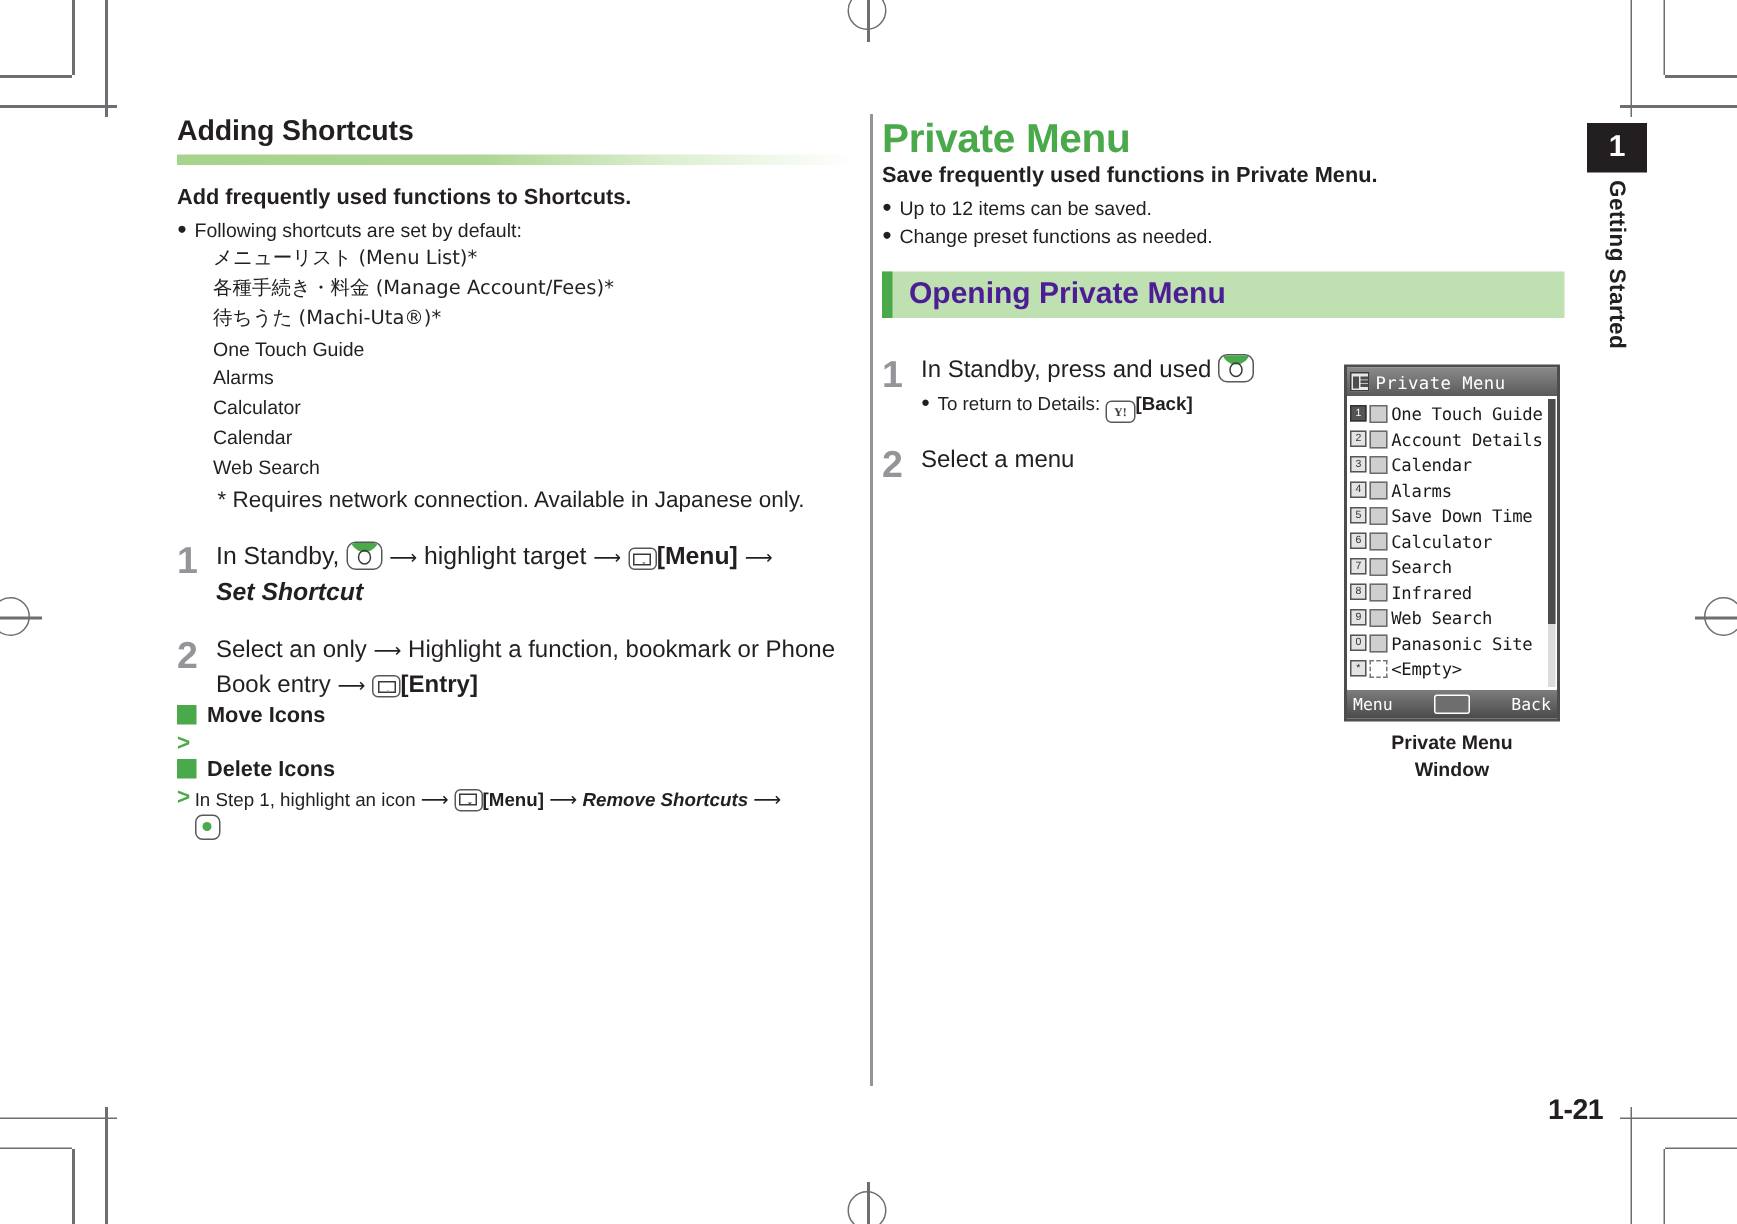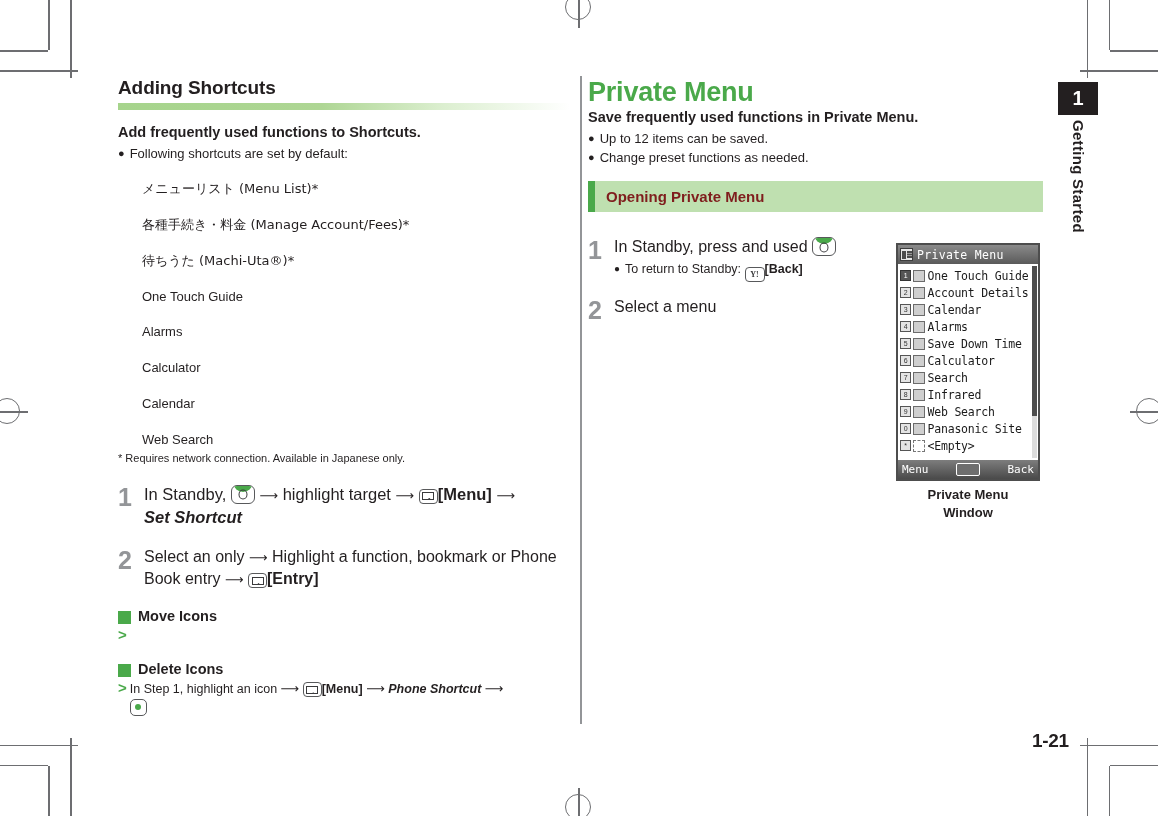--- a/index.html
+++ b/index.html
@@ -46,60 +46,60 @@
     background:linear-gradient(to right,#a6d48c 0%,#aed694 45%,#dcefd0 72%,#ffffff 100%);
     margin-bottom:13px;
   }
   h2.lead{
     font-size:14.5px;font-weight:bold;margin:0 0 4px 0;line-height:1.25;
   }
 
   
   .bul{display:flex;align-items:flex-start;font-size:13px;line-height:1.42;margin:0;}
   .bul .dot{flex:0 0 auto;margin-right:5px;font-size:11px;line-height:1.62;}
-  .sub{font-size:13px;line-height:1.52;margin-left:24px;white-space:nowrap;margin-top:16px;}
+  .sub{font-size:13px;line-height:1.52;margin-left:24px;white-space:nowrap;}
   .sub.jp{font-family:"DejaVu Sans",sans-serif;font-size:13px;}
-  .footnote{font-size:11px;line-height:1.4;margin-top:2px;}
+  .footnote{font-size:15px;line-height:1.4;margin-top:2px;margin-left:27px;}
 
   
   .step{display:flex;align-items:flex-start;margin-top:16px;}
   .step .num{
     flex:0 0 26px;font-size:25px;font-weight:bold;color:#939598;
     line-height:1;padding-top:2px;
   }
   .step .body{flex:1;font-size:16.5px;line-height:1.42;}
   .step .body.small{font-size:16px;}
   .ital{font-style:italic;font-weight:bold;}
   .bold{font-weight:bold;}
 
   .substep{font-size:13px;line-height:1.45;margin-top:5px;}
   .substep-bullet{display:flex;align-items:flex-start;font-size:12.5px;line-height:1.5;margin-top:1px;}
   .substep-bullet .dot{margin-right:5px;font-size:10px;line-height:1.75;}
 
   
-  .subsec{display:flex;align-items:flex-end;margin-top:17px;}
+  .subsec{display:flex;align-items:center;}
   .subsec .sq{width:13px;height:13px;background:#4aa94a;margin-right:7px;flex:0 0 auto;}
   .subsec .t{font-size:14.5px;font-weight:bold;}
   .arrowline{display:flex;align-items:flex-start;margin-top:2px;font-size:12.5px;line-height:1.5;}
   .arrowline .gt{
     flex:0 0 auto;color:#4aa94a;font-weight:bold;font-size:15px;
     line-height:1.2;margin-right:3px;
   }
 
   
   h1.green{
     font-size:27px;font-weight:bold;color:#4aa94a;margin:0 0 2px 0;line-height:1.05;
     letter-spacing:-0.2px;
   }
   .banner{
     display:flex;align-items:center;height:31px;margin-top:14px;margin-bottom:4px;
     background:#bfe0b0;
   }
   .banner .accent{width:7px;height:100%;background:#4aa94a;flex:0 0 auto;}
-  .banner .label{font-size:15px;font-weight:bold;padding-left:11px;color:#7f1d1d;}
+  .banner .label{font-size:20px;font-weight:bold;padding-left:11px;color:#4c1d95;}
 
   .right-steps{position:absolute;left:588px;top:236px;width:300px;}
 
   
   .key{
     display:inline-block;vertical-align:-4px;position:relative;
     box-sizing:border-box;
   }
   .key-center{
     width:24px;height:19px;border:1.3px solid #58595b;border-radius:6px;
@@ -327,21 +327,21 @@
       <span class="sq"></span>
       <span class="t">Delete Icons</span>
     </div>
     <div class="arrowline">
       <span class="gt">&gt;</span>
       <span>
         <span>In Step 1, highlight an icon</span>
         <span class="arw">⟶</span>
         <span class="key key-mail"><span class="env"></span></span><span class="bold">[Menu]</span>
         <span class="arw">⟶</span>
-        <span class="ital">Phone Shortcut</span>
+        <span class="ital">Remove Shortcuts</span>
         <span class="arw">⟶</span>
         <br>
         <span class="key key-dot"><span class="d"></span></span>
       </span>
     </div>
 
   </div>
 
   <div class="col-right">
     <h1 class="green">Private Menu</h1>
@@ -364,21 +364,21 @@
 
   <div class="right-steps">
     <div class="step" style="margin-top:0;">
       <div class="num">1</div>
       <div class="body small">
         <span>In Standby, press and used</span>
         <span class="key key-center"><span class="grn"></span><span class="ring"></span></span>
         <div class="substep-bullet">
           <span class="dot">●</span>
           <span>
-            <span>To return to Standby:</span>
+            <span>To return to Details:</span>
             <span class="key key-yahoo">Y!</span><span class="bold">[Back]</span>
           </span>
         </div>
       </div>
     </div>
 
     <div class="step" style="margin-top:14px;">
       <div class="num">2</div>
       <div class="body small">
         <span>Select a menu</span>

